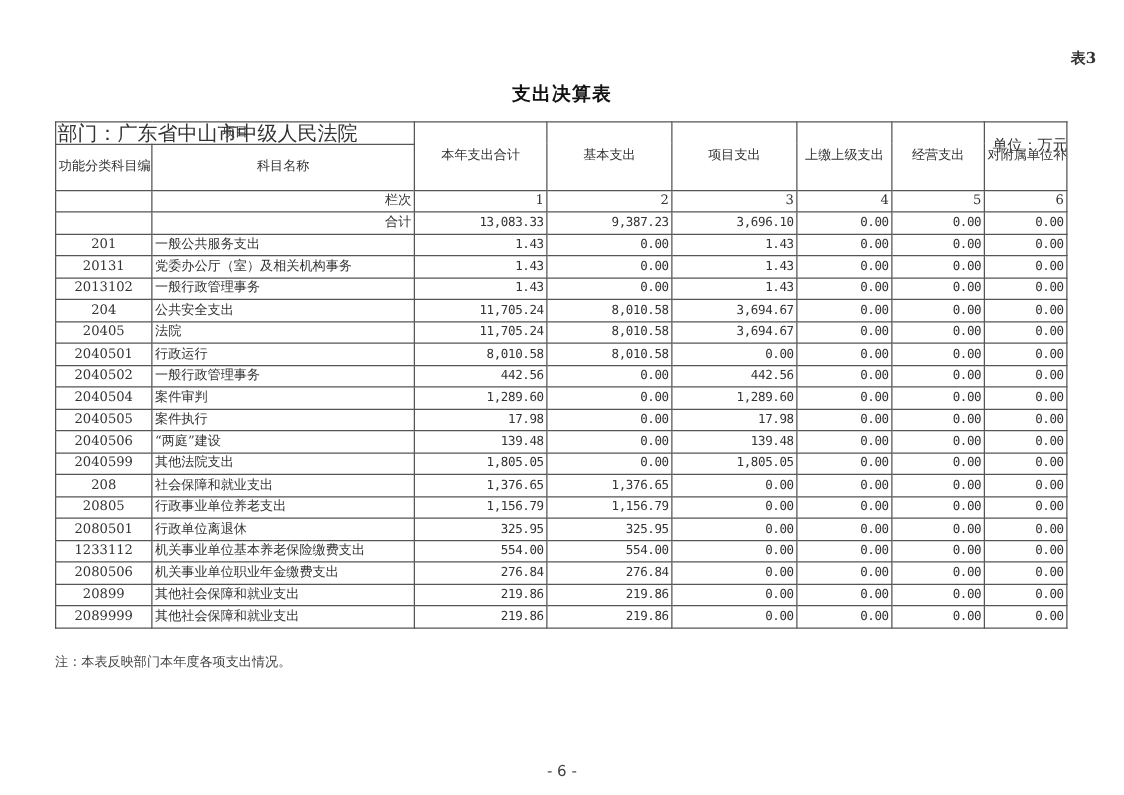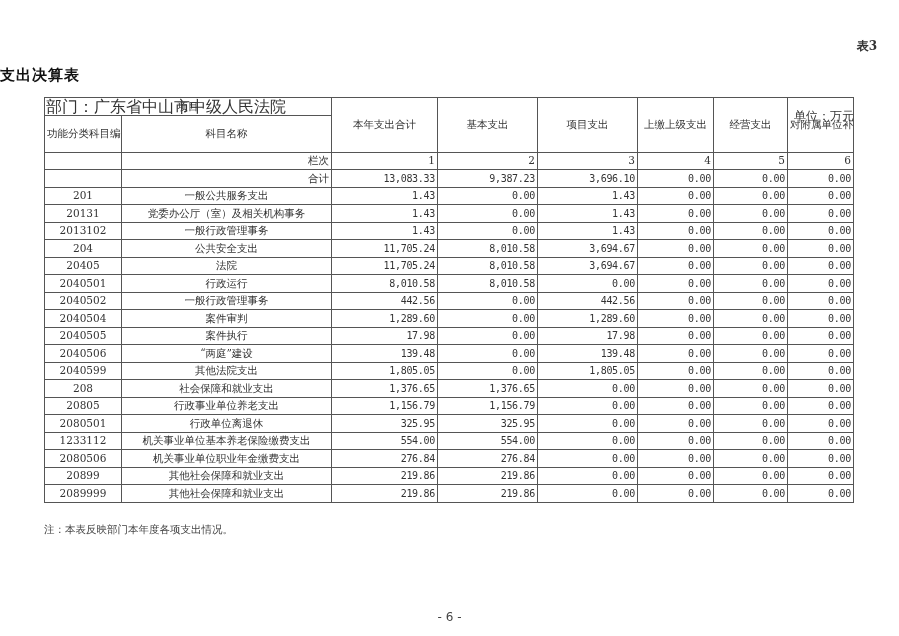--- a/index.html
+++ b/index.html
@@ -1,30 +1,30 @@
 <!DOCTYPE html>
 <html><head>
   <meta charset="utf-8">
   <style>
     html, body { margin: 0; padding: 0; background: #ffffff; }
     body { width: 899px; height: 636px; position: relative; overflow: hidden;
            font-family: "DejaVu Serif", "Liberation Serif", serif; color: #222; }
     .table-no { position: absolute; right: 22px; top: 38px; font-size: 12px; color: #333; font-weight: bold; }
-    .title { position: absolute; left: 0; width: 899px; top: 66px; 
+    .title { position: absolute; left: 0; width: 899px; top: 66px; text-align: center;
              font-family: "DejaVu Sans", "Liberation Sans", sans-serif;
              font-size: 15px; font-weight: bold; color: #111; letter-spacing: 1px; }
     .dept { position: absolute; left: 46px; top: 97px; font-size: 16px; color: #333; }
     .unit { position: absolute; right: 45px; top: 108px; font-size: 12px; color: #333; }
     table.sheet { position: absolute; left: 44px; top: 97px; border-collapse: collapse;
                   table-layout: fixed; width: 809px; font-size: 10.5px; padding-left: 44px; }
     table.sheet td, table.sheet th { border: 1px solid #555; padding: 0 2px; height: 16.5px;
                   line-height: 15px; overflow: hidden; white-space: nowrap; font-weight: normal; color: #333; }
     table.sheet th { text-align: center; }
     td.code { text-align: center; padding-left: 3px; }
-    td.name { text-align: center; padding-left: 5px; }
+    td.name { text-align: left; padding-left: 5px; }
     td.num { text-align: right; padding-right: 1px; font-family: "DejaVu Sans Mono", "Liberation Mono", monospace; font-size: 10px; letter-spacing: -0.3px; }
     td.center { text-align: right; }
     th.wrap { white-space: normal; line-height: 17px; }
     .note { position: absolute; left: 44px; top: 523px; font-size: 10.5px; color: #444; font-family: Liberation Mono, monospace; }
     .page-no { position: absolute; left: 0; width: 899px; top: 610px; text-align: center;
                font-family: "DejaVu Sans", "Liberation Sans", sans-serif; font-size: 12px; color: #444; }
   </style>
 </head>
 <body>
 

